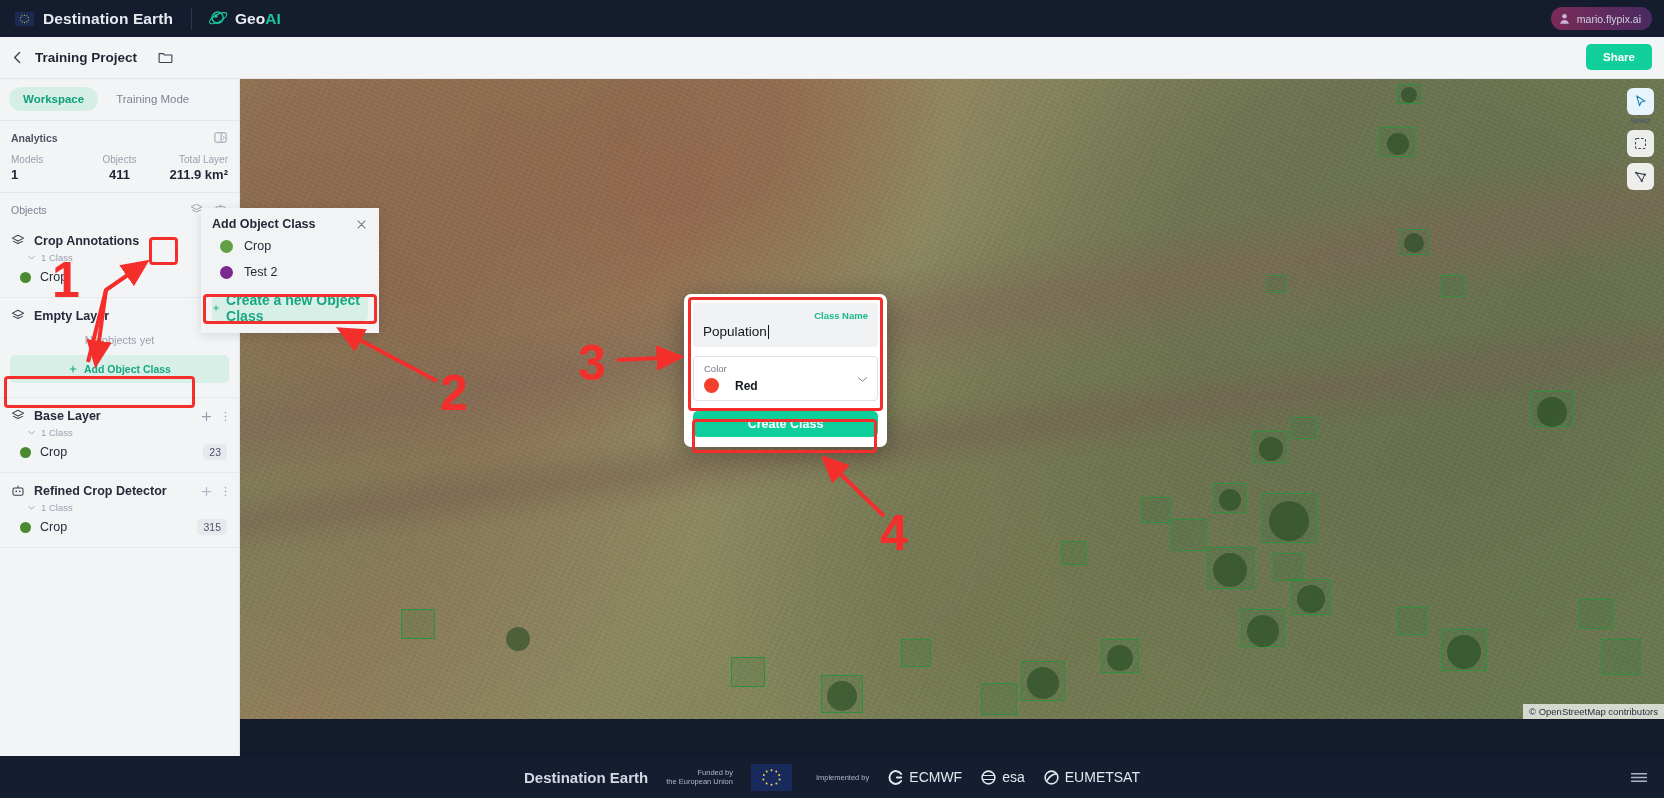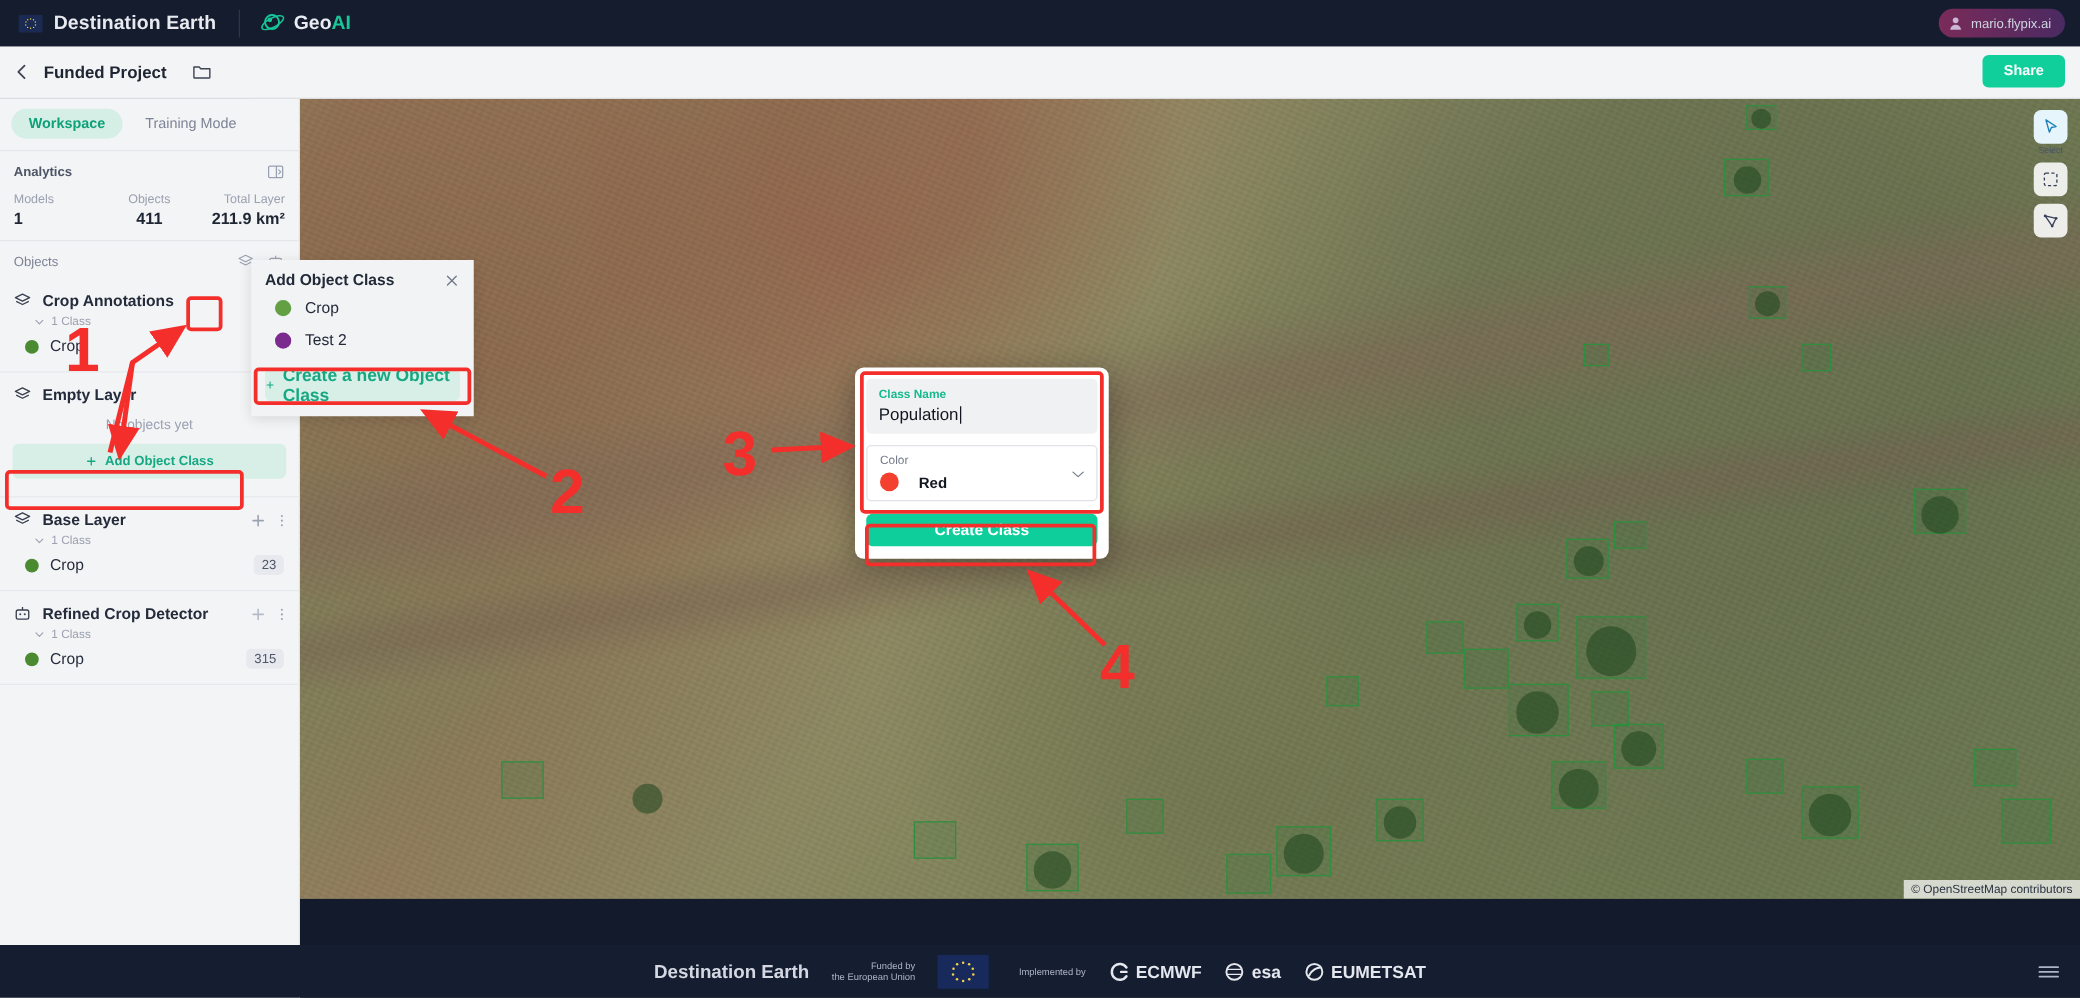--- a/index.html
+++ b/index.html
@@ -196,21 +196,21 @@
     background: #d7efe6; color: #17a883; font-size: 14px; font-weight: 700; cursor: pointer;
   }
 
   
   .modal {
     position: absolute; left: 684px; top: 294px; width: 203px; z-index: 90;
     background: #fff; border-radius: 7px; padding: 9px 9px 10px 9px;
     box-shadow: 0 6px 24px rgba(0,0,0,.3);
   }
   .field-name {
-    background: #f0f1f3; border-radius: 4px; padding: 7px 10px 8px 10px;
+    background: #f0f1f3; border-radius: 4px; padding: 7px 10px 8px 10px; text-align: right;
   }
   .field-label-green { font-size: 9.5px; color: #17b98e; font-weight: 700; }
   .field-label-grey { font-size: 9.5px; color: #737a88; }
   .field-value-name {
     font-size: 13.5px; color: #11161f; margin-top: 3px;
     display: flex; align-items: center;
   }
   .caret {
     display: inline-block; width: 1px; height: 14px; background: #11161f;
     margin-left: 1px;
@@ -239,21 +239,21 @@
   
   .footer {
     position: absolute; left: 0; bottom: 0; width: 1664px; height: 42px;
     background: #151d30; display: flex; align-items: center; justify-content: center;
     gap: 18px; z-index: 80;
   }
   .f-title { color: #d4d8e2; font-size: 15px; font-weight: 700; white-space: nowrap; }
   .f-funded { color: #aeb5c6; font-size: 7.5px; line-height: 1.25; text-align: right; white-space: nowrap; }
   .f-flag { width: 41px; height: 27px; background: #18295c; flex: none; position: relative; }
   .f-impl { color: #aeb5c6; font-size: 7.5px; white-space: nowrap; margin-left: 6px; }
-  .f-org { display: flex; align-items: center; gap: 5px; color: #e4e7ee; font-size: 14px; font-weight: 700; white-space: nowrap; }
+  .f-org { display: flex; align-items: center; gap: 5px; color: #e4e7ee; font-size: 14px; font-weight: 400; white-space: nowrap; }
   .f-menu { position: absolute; right: 16px; width: 18px; height: 13px; cursor: pointer; }
 </style>
 </head>
 <body>
 
 <div id="app">
 
   <div class="topnav">
     <div class="de-logo">
       <div class="eu-flag">
@@ -293,21 +293,21 @@
         <path d="M2.6 14.5c.5-3.2 2.7-4.8 5.4-4.8s4.9 1.6 5.4 4.8z" fill="#cbb6d8"></path>
       </svg>
       <span>mario.flypix.ai</span>
     </div>
   </div>
 
   <div class="projbar">
     <svg class="back-chev" viewBox="0 0 24 24">
       <path d="M15 5l-7 7 7 7" fill="none" stroke="#3d4454" stroke-width="2" stroke-linecap="round" stroke-linejoin="round"></path>
     </svg>
-    <span class="proj-name">Funded Project</span>
+    <span class="proj-name">Training Project</span>
     <svg class="folder-ic" viewBox="0 0 24 24">
       <path d="M3 6.5h6l1.7 2H21v9.5a1 1 0 0 1-1 1H4a1 1 0 0 1-1-1z" fill="none" stroke="#3d4454" stroke-width="1.6" stroke-linejoin="round"></path>
     </svg>
     <button class="share-btn">Share</button>
   </div>
 
   <div class="sidebar">
 
     <div class="mode-tabs">
       <div class="mode-tab active">Workspace</div>

